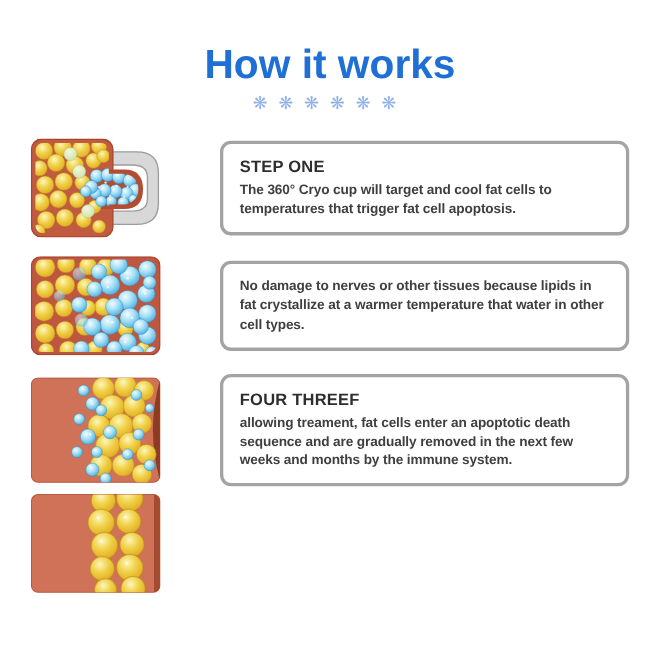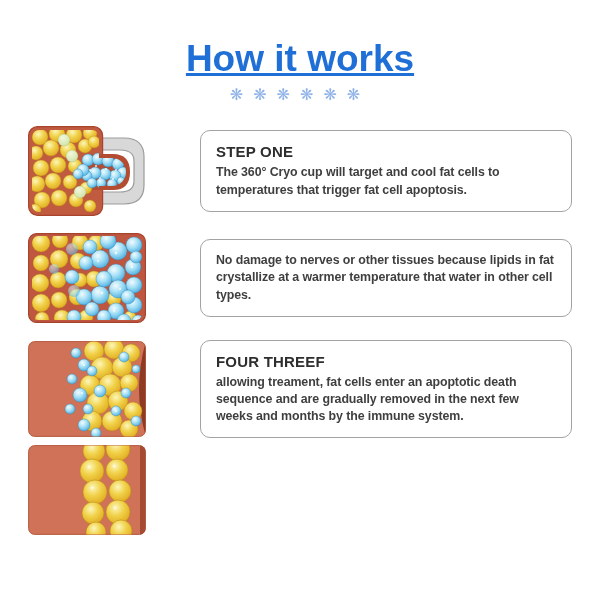--- a/index.html
+++ b/index.html
@@ -3,34 +3,34 @@
 <meta charset="utf-8">
 <style>
   html,body{margin:0;padding:0;background:#ffffff;}
   .canvas{
     width:600px;height:600px;overflow:hidden;background:#ffffff;
     font-family:"Liberation Sans","DejaVu Sans",sans-serif;
     box-sizing:border-box;padding-top:38px;
   }
   .title{
     margin:0;text-align:center;
-    font-size:37px;font-weight:bold;color:#1F6FD6;letter-spacing:0;text-decoration:underline;
+    font-size:37px;font-weight:bold;color:#1F6FD6;letter-spacing:0;
   }
   .snowflakes{
     margin-top:7px;text-align:center;color:#8FB2E8;
     font-size:16px;letter-spacing:10px;line-height:1;
   }
   .rows{margin-top:23px;padding:0 28px;}
   .row{display:flex;align-items:center;gap:54px;margin-bottom:17px;}
   .row.r3{margin-bottom:7px;}
   .illus{flex:0 0 118px;width:118px;line-height:0;}
   .illus svg{display:block;}
   .card{
     flex:1;box-sizing:border-box;background:#ffffff;
-    border:1px solid #a3a3a3;border-radius:10px;
+    border:3px solid #a3a3a3;border-radius:10px;
     padding:12px 15px;display:flex;flex-direction:column;justify-content:center;
   }
   .card.tall{min-height:96px;}
   .card.short{min-height:80px;}
   .card-title{
     font-size:15px;font-weight:bold;color:#2E2E2E;margin-bottom:4px;letter-spacing:.2px;
   }
   .card-text{
     font-size:12.4px;color:#3F3F3F;line-height:1.38;letter-spacing:-.1px;font-weight:bold;
   }

